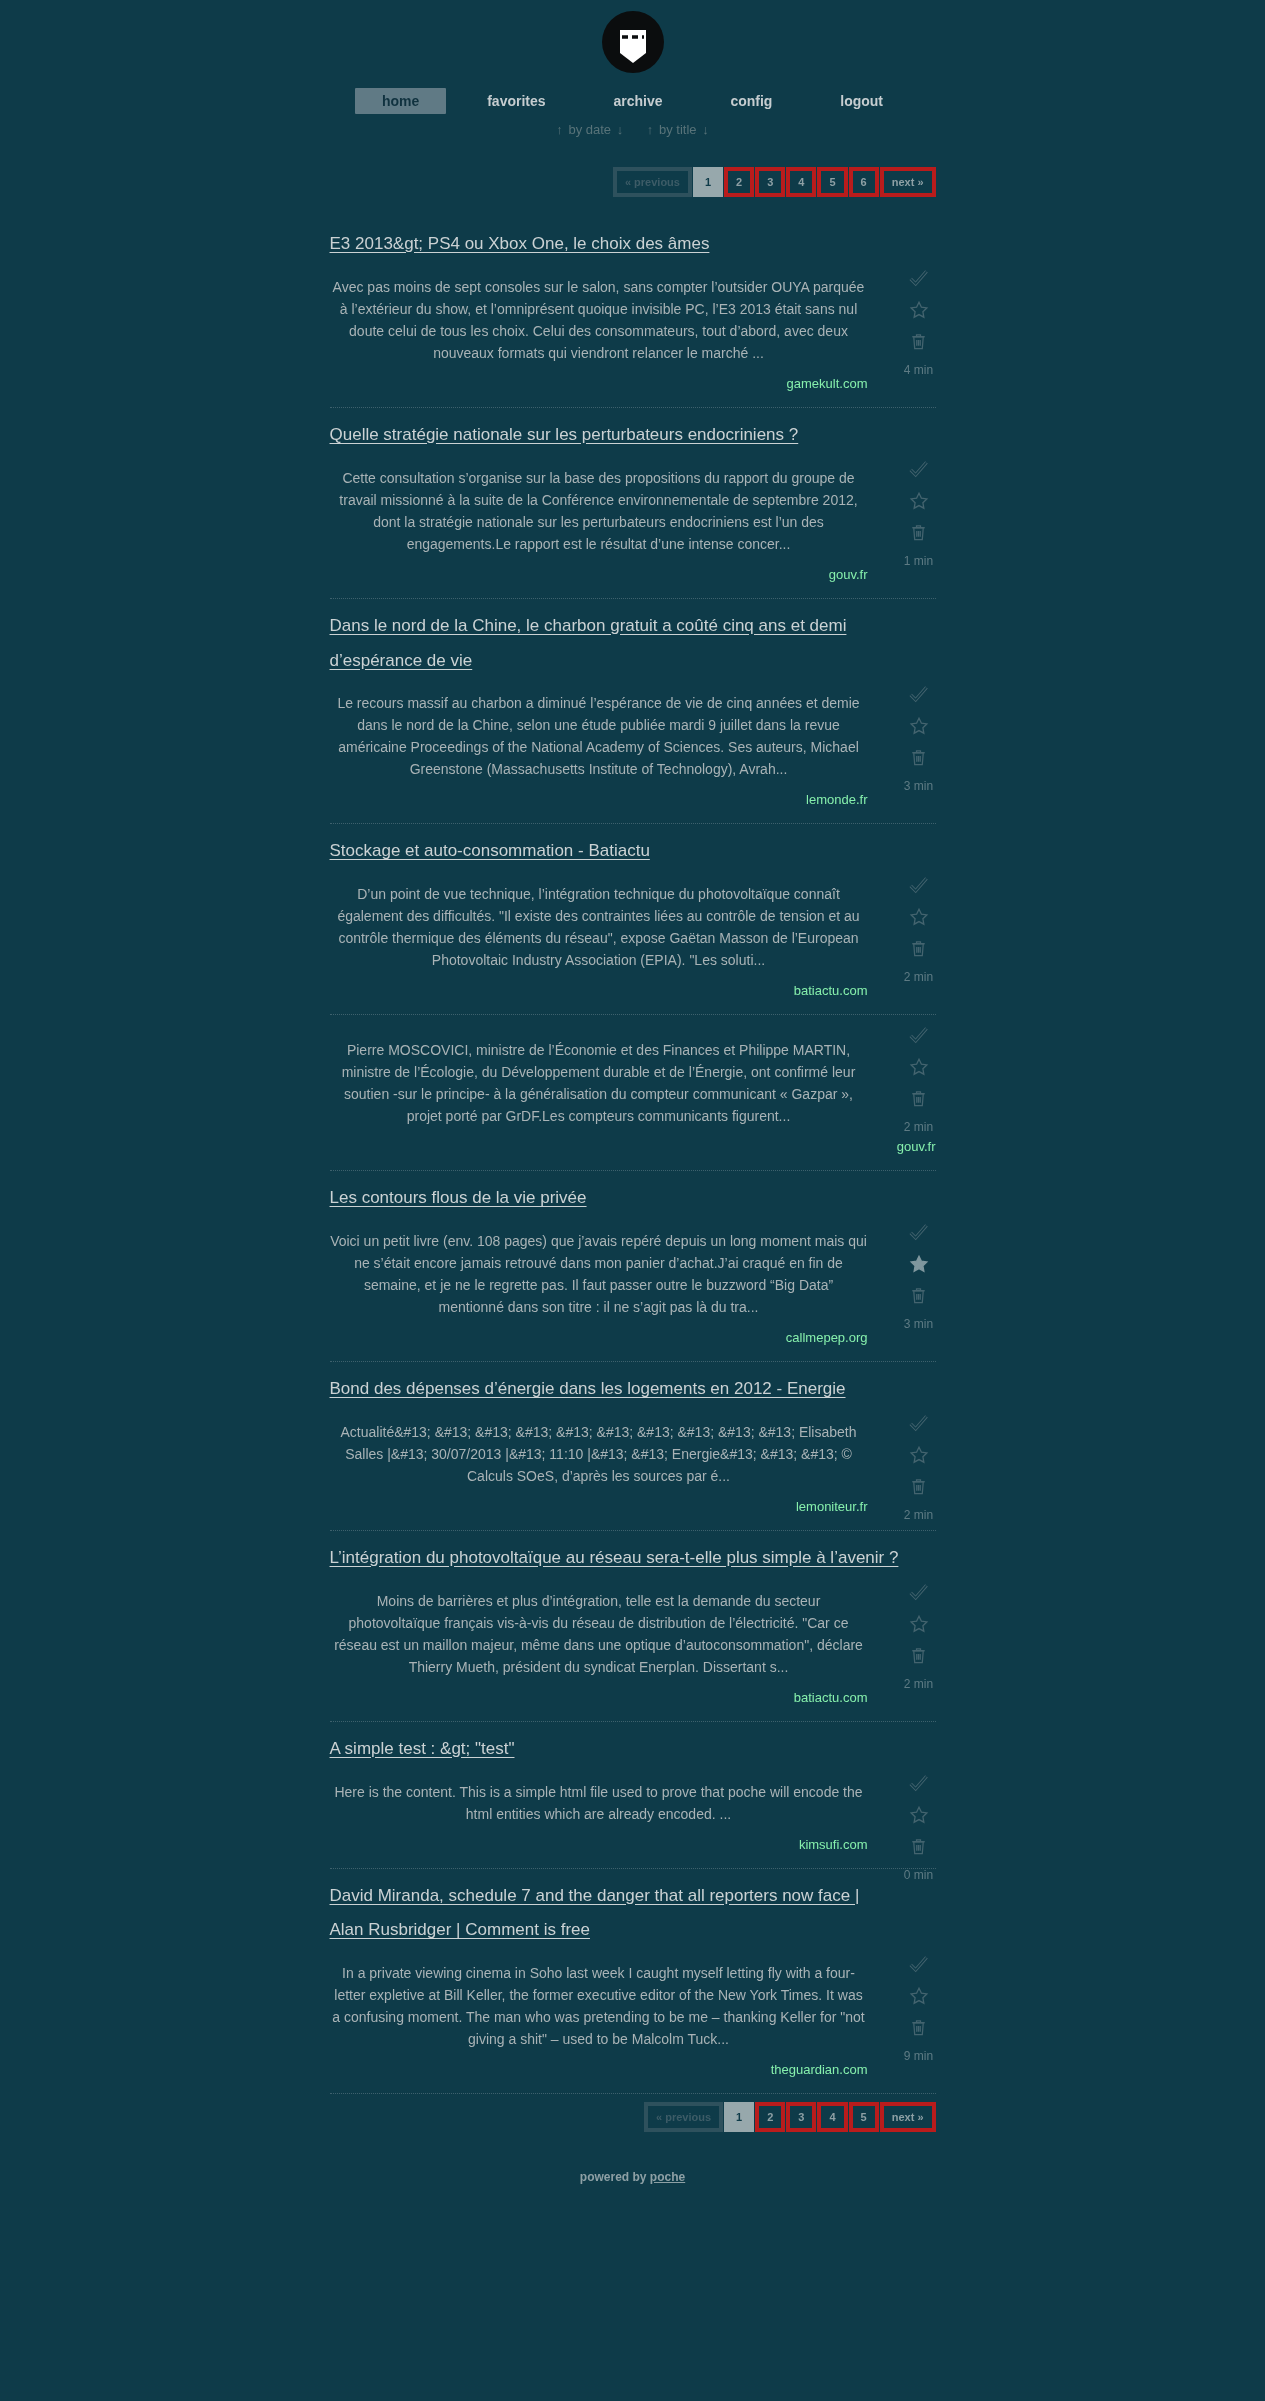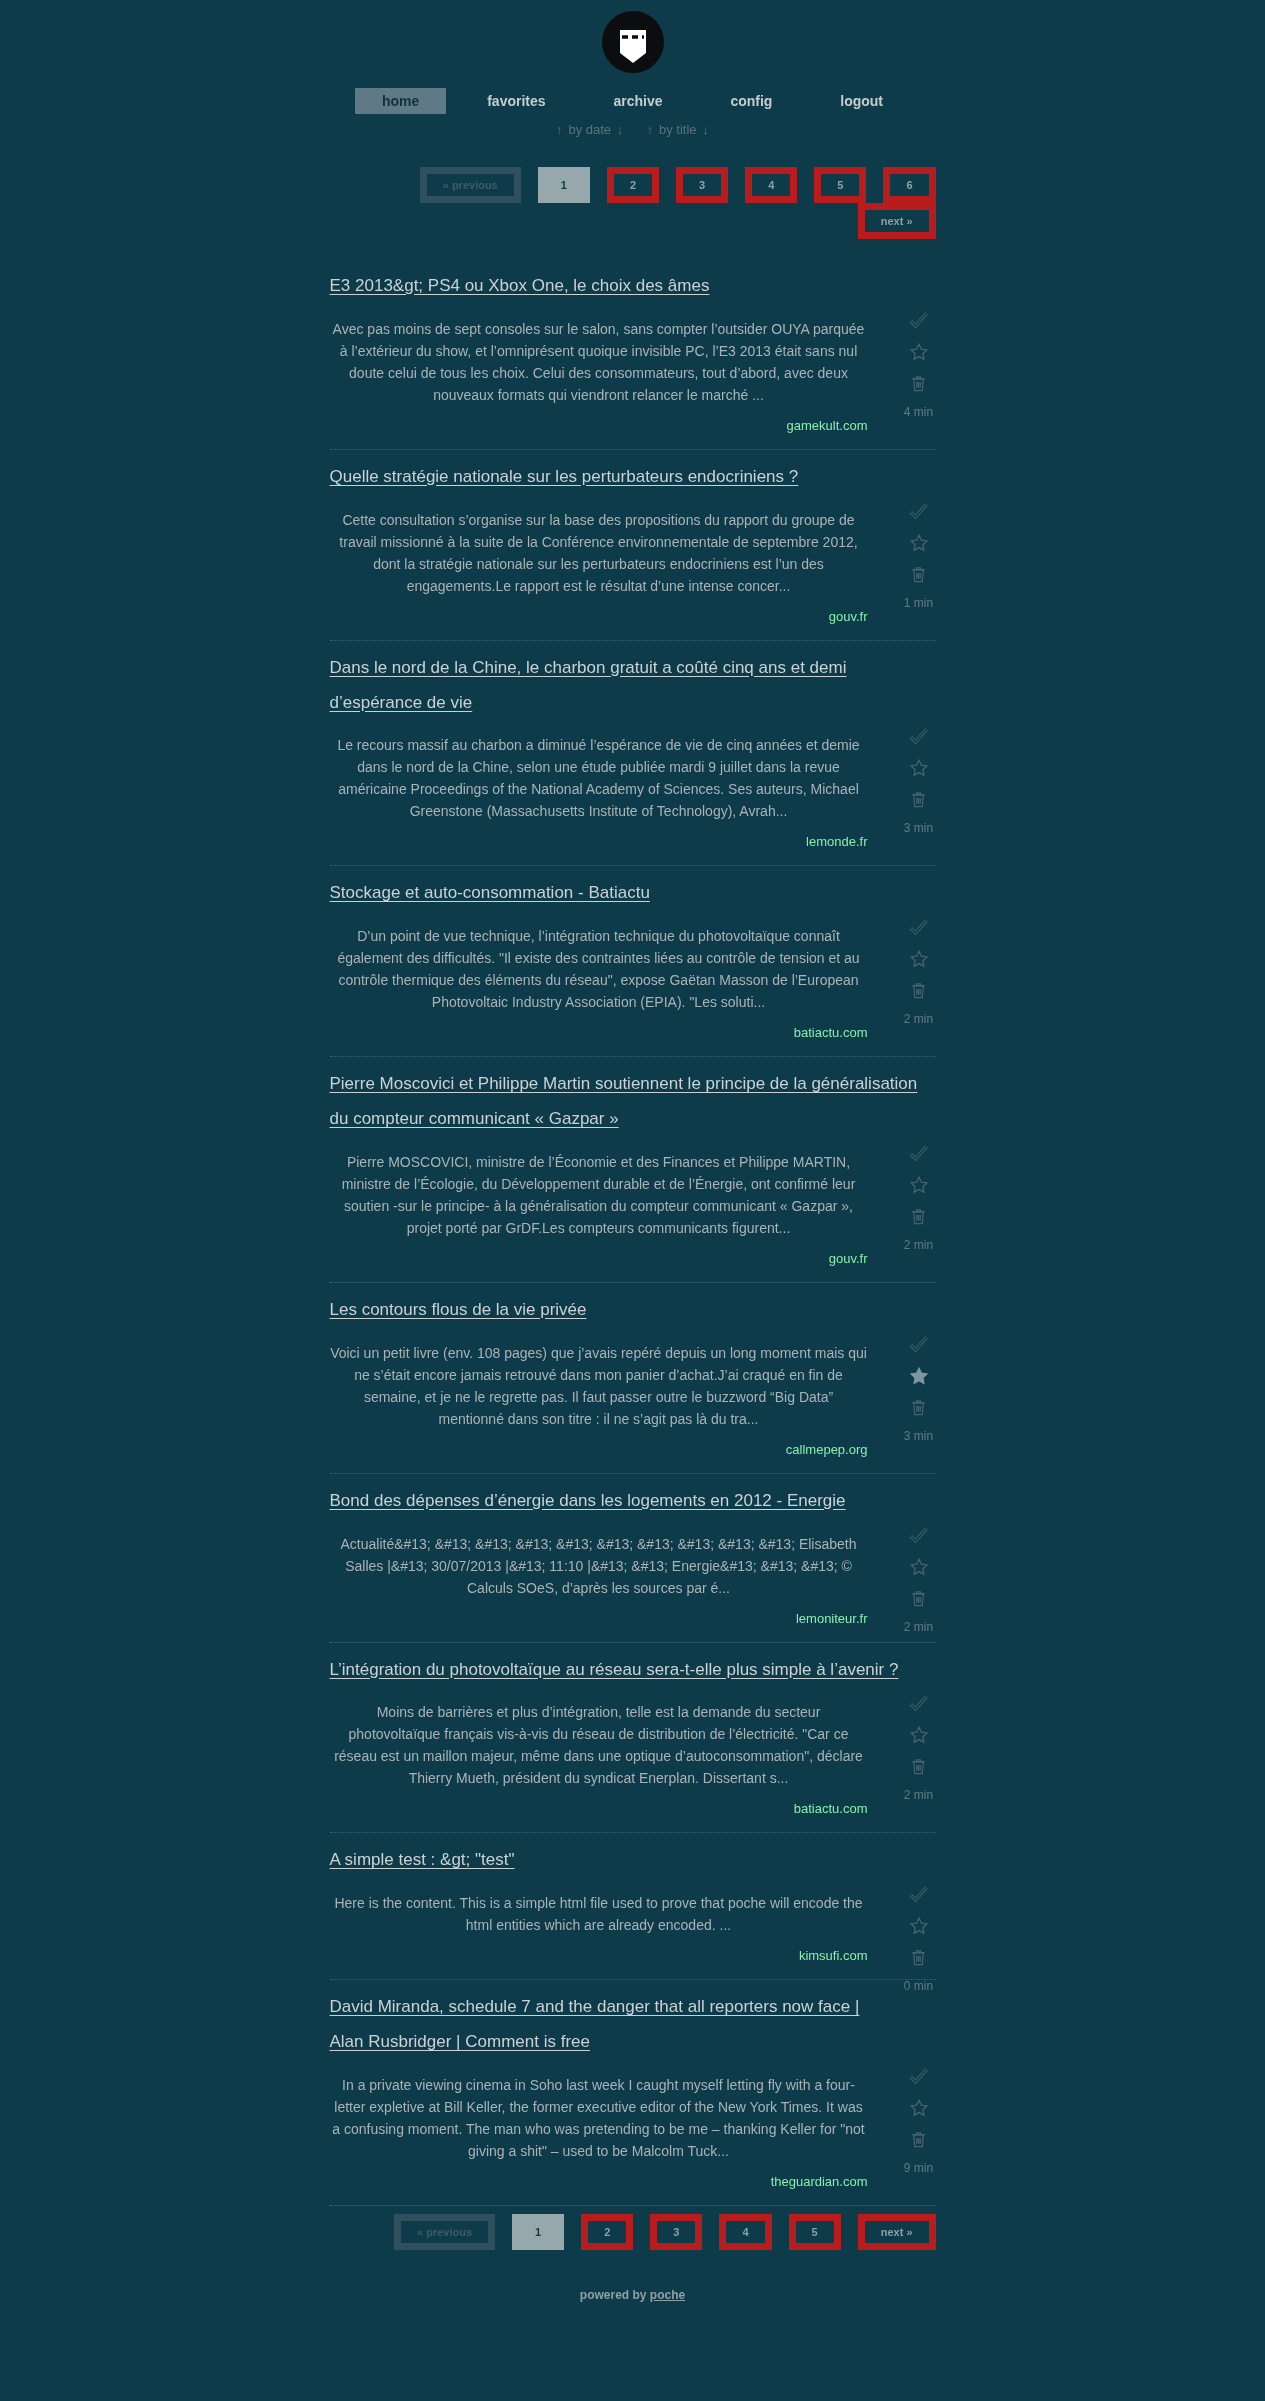--- a/index.html
+++ b/index.html
@@ -25,23 +25,23 @@
 
   
   #content { width: 606px; margin: 0 auto; }
 
   
   .pagination { text-align: right; font-size: 11px; font-weight: 700; color: #8ea0a5; }
   .pagination.top { margin-top: 30px; margin-bottom: 20px; }
   .pagination.bottom { margin-top: 8px; }
   .pagination span, .pagination a {
     display: inline-block;
-    padding: 5px 16px;
-    margin-left: 17px;
-    border: 7px solid #b91c1c;
+    padding: 5px 8px;
+    margin-left: 1px;
+    border: 4px solid #b91c1c;
     min-width: 13px;
     text-align: center;
   }
   .pagination .disabled { color: #3d5c67; border-color: #2e515d; }
   .pagination .current-page { background: #97a8ac; color: #0e3b49; border-color: #97a8ac; }
 
   
   .entrie { padding: 10px 0 14px 0; border-bottom: 1px dotted #3e616d; }
   .entrie h2 {
     font-size: 17px;
@@ -206,21 +206,20 @@
               <path d="M6 6 l1.2 15 h9.6 L18 6 Z"></path>
               <path d="M9.8 10 v7.5 M12 10 v7.5 M14.2 10 v7.5"></path>
             </svg></span></a>
       <span class="time">2 min</span>
     </div>
     <p class="excerpt">D’un point de vue technique, l’intégration technique du photovoltaïque connaît également des difficultés. "Il existe des contraintes liées au contrôle de tension et au contrôle thermique des éléments du réseau", expose Gaëtan Masson de l’European Photovoltaic Industry Association (EPIA). "Les soluti...</p>
     <div class="source"><a>batiactu.com</a></div>
   </article>
 
   <article class="entrie">
-    <h2><a>Pierre Moscovici et Philippe Martin soutiennent le principe de la généralisation du compteur communicant « Gazpar »</a></h2>
     <div class="tools">
       <a class="tool"><span><svg width="20" height="20" viewBox="0 0 24 24">
               <path d="M2 13 L8 19 L21 4" fill="none" stroke="currentColor" stroke-width="4"></path>
               <path d="M2 13 L8 19 L21 4" fill="none" stroke="#0e3b49" stroke-width="1.8"></path>
             </svg></span></a>
       <a class="tool star"><span><svg width="20" height="20" viewBox="0 0 24 24">
               <path class="star-shape" d="M12 2.6 L14.9 8.6 L21.4 9.5 L16.7 14.1 L17.8 20.6 L12 17.5 L6.2 20.6 L7.3 14.1 L2.6 9.5 L9.1 8.6 Z" fill="none" stroke="currentColor" stroke-width="1.6"></path>
             </svg></span></a>
       <a class="tool"><span><svg width="19" height="19" viewBox="0 0 24 24" fill="none" stroke="currentColor" stroke-width="1.6">
               <path d="M4 6 h16"></path>

